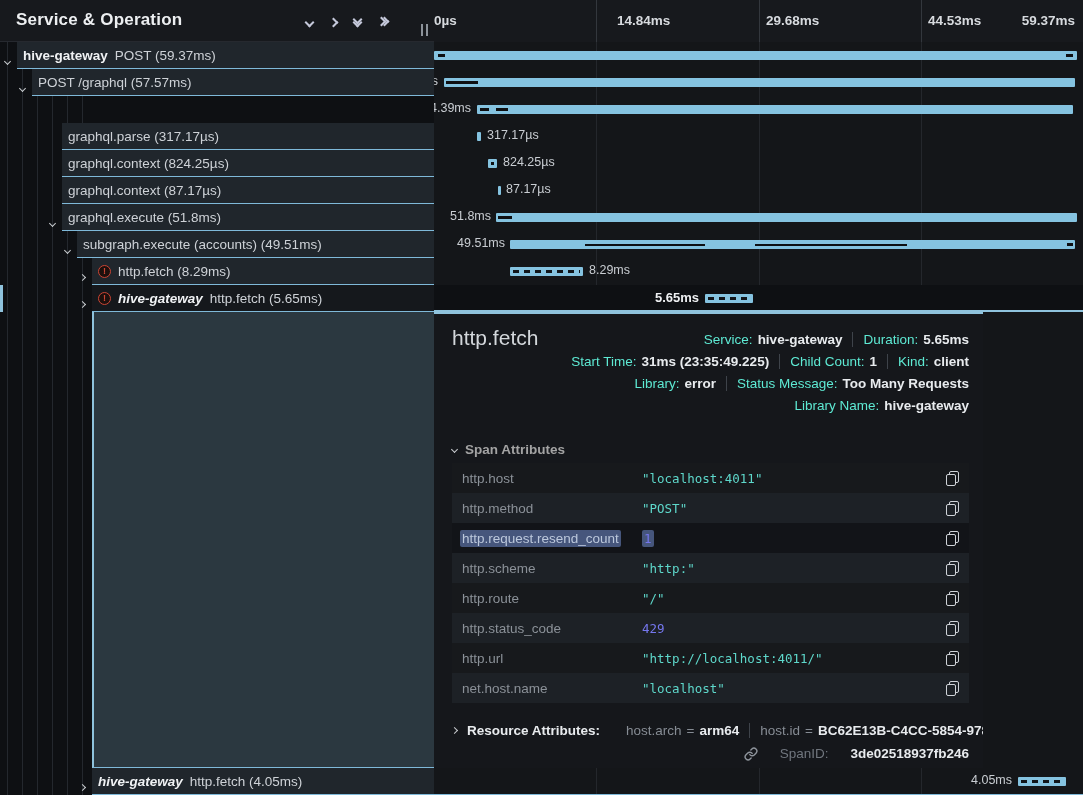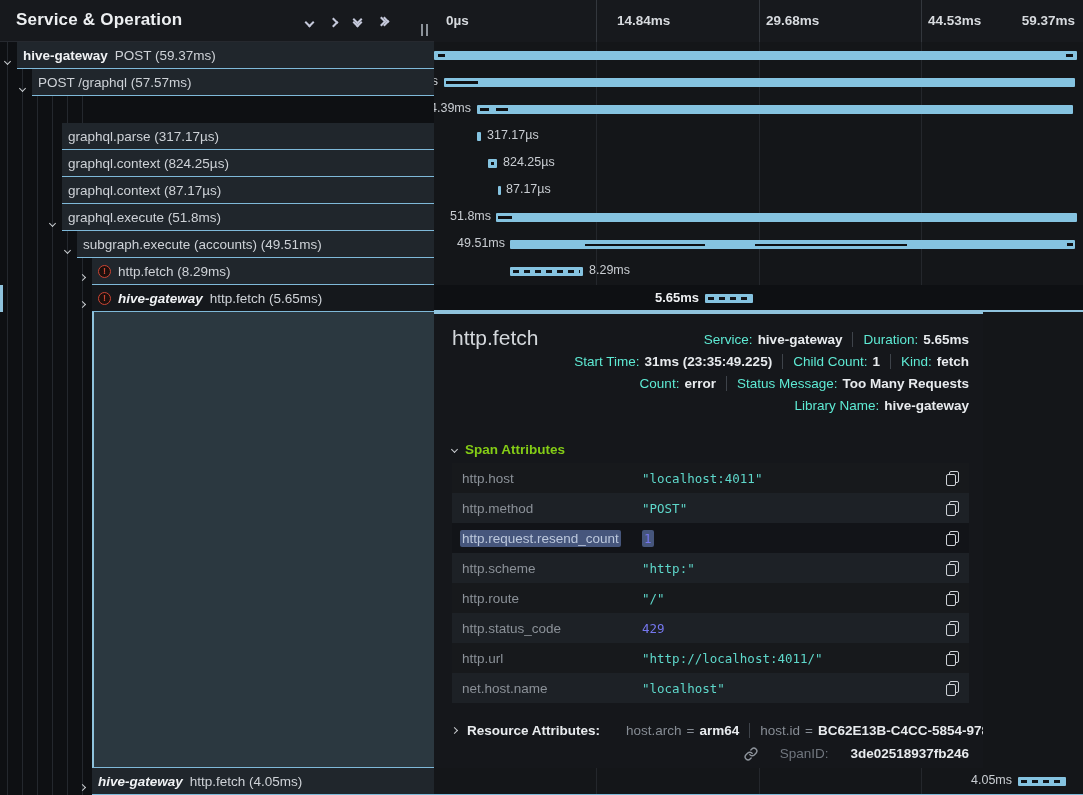--- a/index.html
+++ b/index.html
@@ -57,21 +57,21 @@
   
   .detail{position:absolute;left:434px;top:312px;width:549px;height:456px;background:#15171b;
           border-top:2px solid #8fc3dd;overflow:hidden;}
   .dtitle{position:absolute;left:18px;top:12px;font-size:21px;color:#d3d7db;}
   .meta{position:absolute;right:14px;top:14px;display:flex;flex-direction:column;align-items:flex-end;gap:0;}
   .mline{display:flex;align-items:center;height:22px;font-size:13.5px;}
   .ml{color:#5eead4;margin-right:5px;}
   .mv{color:#e8ebee;font-weight:700;}
   .pipe{display:inline-block;width:1px;height:15px;background:#3e434a;margin:0 10px;}
   .sechead{position:absolute;left:18px;top:128px;display:flex;align-items:center;gap:8px;
-           font-size:13.5px;font-weight:700;color:#84cc16;}
+           font-size:13.5px;font-weight:700;color:#a3a3a3;}
   .atable{position:absolute;left:18px;right:14px;top:149px;}
   .arow{display:flex;align-items:center;height:30px;padding:0 10px;font-size:13.5px;}
   .arow:nth-child(odd){background:#17191c;}
   .arow:nth-child(even){background:#1d2126;}
   .arow.selr{background:#121418;}
   .akey{flex:0 0 180px;color:#8b9198;}
   .aval{flex:1 1 auto;font-family:"DejaVu Sans Mono", monospace;font-size:12.5px;}
   .aval.str{color:#5ed8cb;}
   .aval.num{color:#7577ee;}
   .hl{background:#46567c;border-radius:2px;padding:1px 2px;}
@@ -115,21 +115,21 @@
     <div class="handle">
         <i></i>
         <i></i>
       </div>
   </div>
 
   <div class="ruler">
     <div class="tickline" style="left:162px"></div>
     <div class="tickline" style="left:325px"></div>
     <div class="tickline" style="left:487px"></div>
-    <span class="rlab" style="left:12px">0µs</span>
+    <span class="rlab" style="left:0">0µs</span>
     <span class="rlab" style="left:183px">14.84ms</span>
     <span class="rlab" style="left:332px">29.68ms</span>
     <span class="rlab" style="left:494px">44.53ms</span>
     <span class="rlab" style="right:8px">59.37ms</span>
   </div>
 
   <div class="tree">
     <div class="guide" style="left:7px"></div>
     <div class="guide" style="left:22px"></div>
     <div class="guide" style="left:37px"></div>
@@ -268,24 +268,24 @@
         <span class="mv">5.65ms</span>
       </div>
       <div class="mline">
         <span class="ml">Start Time:</span>
         <span class="mv">31ms (23:35:49.225)</span>
         <span class="pipe"></span>
         <span class="ml">Child Count:</span>
         <span class="mv">1</span>
         <span class="pipe"></span>
         <span class="ml">Kind:</span>
-        <span class="mv">fetch</span>
+        <span class="mv">client</span>
       </div>
       <div class="mline">
-        <span class="ml">Count:</span>
+        <span class="ml">Library:</span>
         <span class="mv">error</span>
         <span class="pipe"></span>
         <span class="ml">Status Message:</span>
         <span class="mv">Too Many Requests</span>
       </div>
       <div class="mline">
         <span class="ml">Library Name:</span>
         <span class="mv">hive-gateway</span>
       </div>
     </div>

